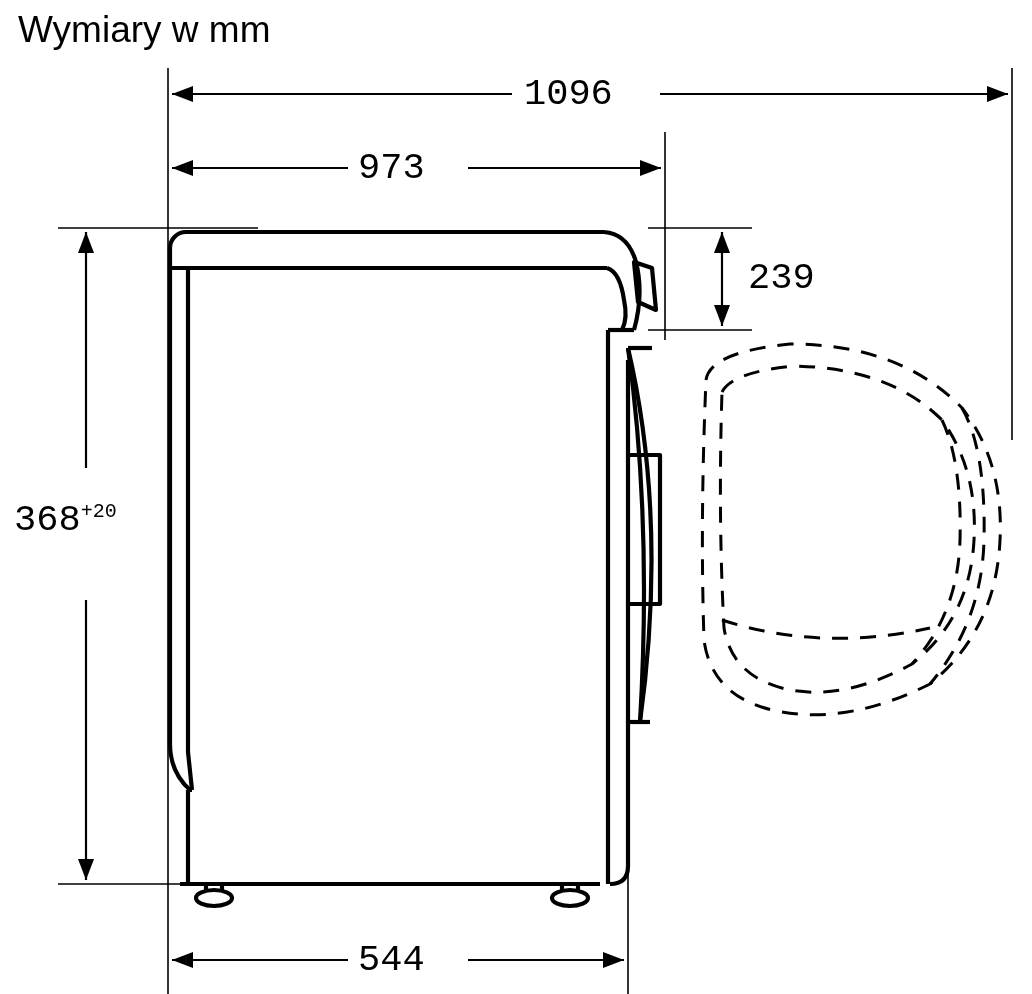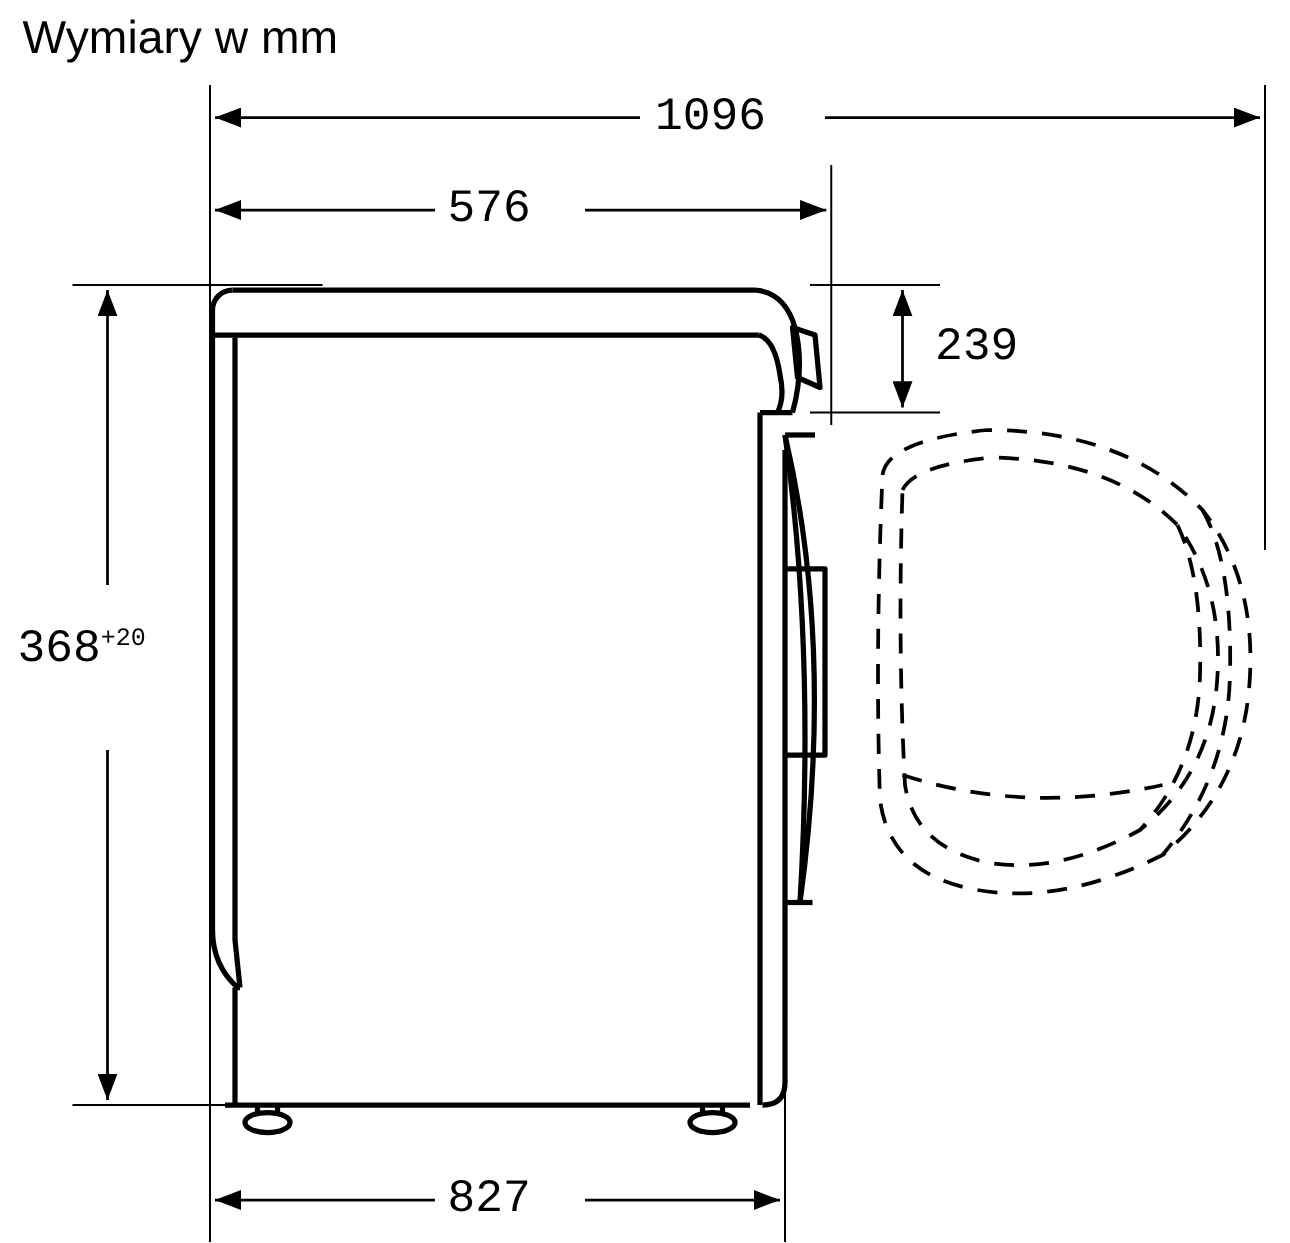--- a/index.html
+++ b/index.html
@@ -173,21 +173,21 @@
       <path d="M 962,408 Q 986,450 984,540 Q 982,622 930,684"></path>
       <path d="M 942,420 Q 962,462 960,540 Q 958,614 912,664"></path>
 
       <path d="M 722,620 Q 820,652 930,628"></path>
     </g>
 
   </svg>
 
   <div class="dimlabel" style="left:524px; top:74px;">1096</div>
 
-  <div class="dimlabel" style="left:358px; top:148px;">576</div>
+  <div class="dimlabel" style="left:358px; top:148px;">973</div>
 
   <div class="dimlabel" style="left:748px; top:258px;">239</div>
 
   <div class="dimlabel" style="left:14px; top:500px;"><span>368</span><sup>+20</sup></div>
 
-  <div class="dimlabel" style="left:358px; top:940px;">827</div>
+  <div class="dimlabel" style="left:358px; top:940px;">544</div>
 
 </div>
 
 </body></html>

